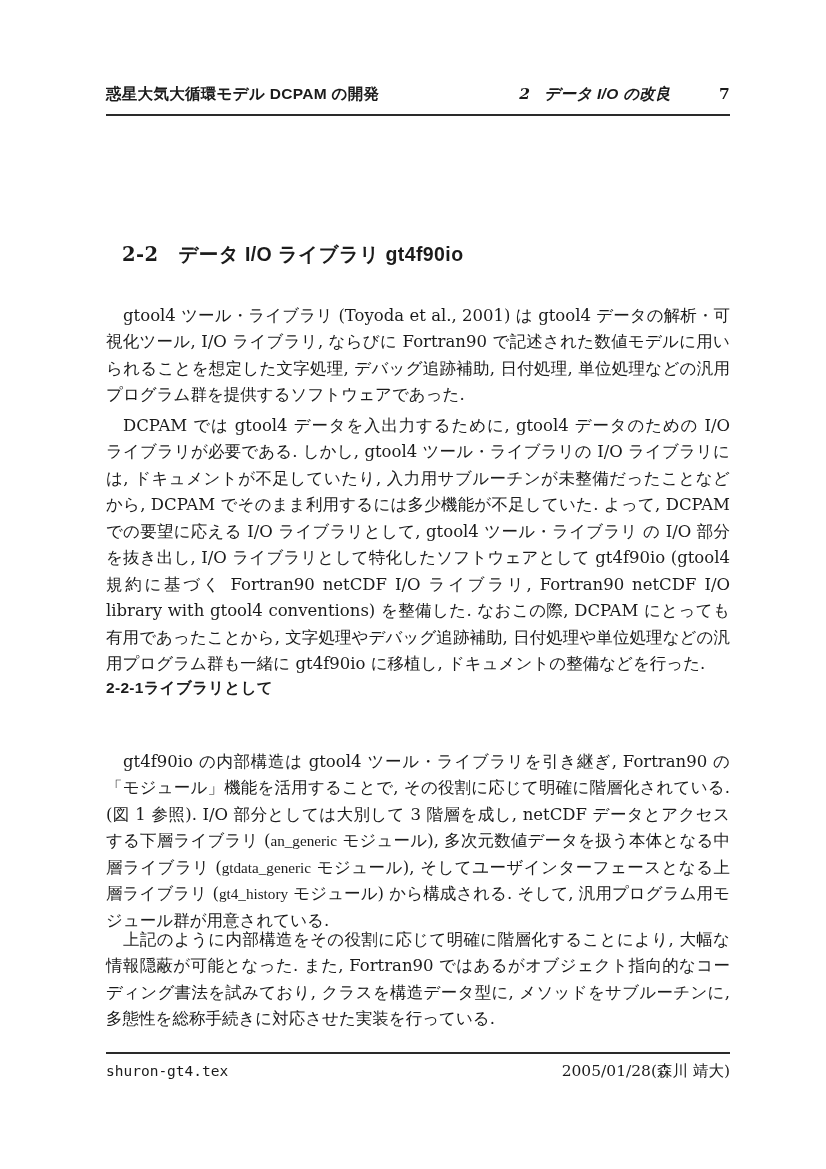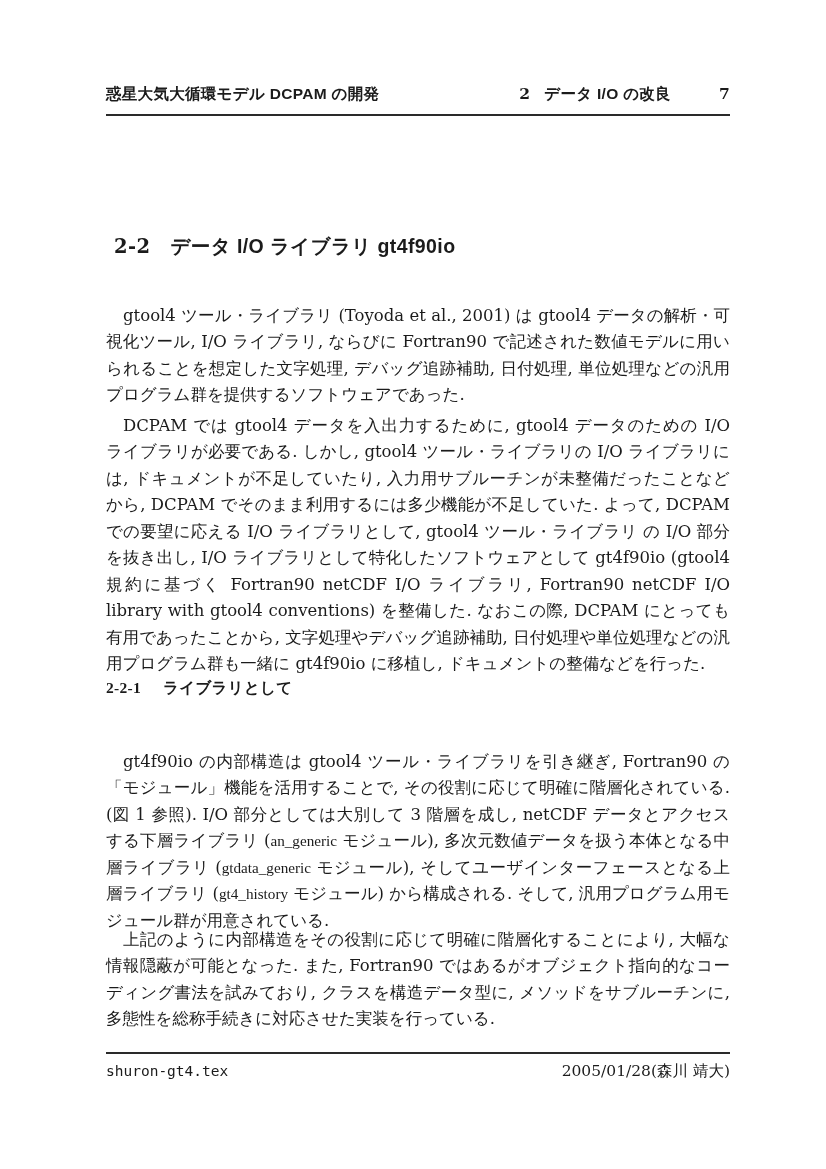--- a/index.html
+++ b/index.html
@@ -17,21 +17,21 @@
   .running-head {
     top: 84px;
     display: flex; align-items: baseline;
     border-bottom: 2px solid #2a2a2a;
     padding-bottom: 9px;
     font-family: "Liberation Sans", sans-serif;
     font-weight: bold; font-size: 15.5px;
     letter-spacing: 0.3px;
   }
   .running-head .doc-title { flex: 0 0 auto; }
-  .running-head .head-sec { margin-left: auto; }
+  .running-head .head-sec { margin-left: auto; font-style: italic; }
   .running-head .head-sec-num { margin-right: 14px; }
   .running-head .head-page { margin-left: 48px; }
 
   .rm { font-family: "DejaVu Serif", "Liberation Serif", serif; }
 
   
   .body-text {
     font-size: 16.5px; line-height: 26.5px;
     text-align: justify;
   }
@@ -51,21 +51,21 @@
   }
   .sec-heading .sec-num { font-family: "DejaVu Serif", "Liberation Serif", serif; margin-right: 20px; }
 
   
   .subsec-heading {
     top: 678px;
     font-family: "Liberation Sans", sans-serif;
     font-weight: bold; font-size: 15.5px;
     letter-spacing: 0.3px;
   }
-  .subsec-heading .sec-num { font-family: Liberation Serif, serif; margin-right: 22px; }
+  .subsec-heading .sec-num { font-family: Liberation Sans, sans-serif; }
 
   .p-intro { top: 138px; }
   .p-s1    { top: 286px; }
   .p-s2    { top: 396px; }
   .p-s3    { top: 732px; }
   .p-s4    { top: 910px; }
 
   
   .page-footer {
     top: 1052px;
@@ -86,21 +86,21 @@
 
   <div class="block running-head">
     <span class="doc-title"><span>惑星大気大循環モデル </span><span class="seg-rm">DCPAM</span><span> の開発</span></span>
     <span class="head-sec">
       <span class="head-sec-num rm">2</span><span><span>データ </span><span class="seg-rm">I/O</span><span> の改良</span></span>
     </span>
     <span class="head-page rm">7</span>
   </div>
 
 
-  <h2 class="block sec-heading" style="margin:8px;">
+  <h2 class="block sec-heading" style="margin:16px;">
     <span class="sec-num">2-2</span><span><span>データ </span><span class="seg-rm">I/O</span><span> ライブラリ </span><span class="seg-rm">gt4f90io</span></span>
   </h2>
 
   <p class="block body-text indent p-s1">gtool4 ツール・ライブラリ (Toyoda et al., 2001) は gtool4 データの解析・可視化ツール, I/O ライブラリ, ならびに Fortran90 で記述された数値モデルに用いられることを想定した文字処理, デバッグ追跡補助, 日付処理, 単位処理などの汎用プログラム群を提供するソフトウェアであった.</p>
 
   <p class="block body-text indent p-s2">DCPAM では gtool4 データを入出力するために, gtool4 データのための I/O ライブラリが必要である. しかし, gtool4 ツール・ライブラリの I/O ライブラリには, ドキュメントが不足していたり, 入力用サブルーチンが未整備だったことなどから, DCPAM でそのまま利用するには多少機能が不足していた. よって, DCPAM での要望に応える I/O ライブラリとして, gtool4 ツール・ライブラリ の I/O 部分を抜き出し, I/O ライブラリとして特化したソフトウェアとして gt4f90io (gtool4 規約に基づく Fortran90 netCDF I/O ライブラリ, Fortran90 netCDF I/O library with gtool4 conventions) を整備した. なおこの際, DCPAM にとっても有用であったことから, 文字処理やデバッグ追跡補助, 日付処理や単位処理などの汎用プログラム群も一緒に gt4f90io に移植し, ドキュメントの整備などを行った.</p>
 
   <h3 class="block subsec-heading" style="margin:0;">
     <span class="sec-num">2-2-1</span><span>ライブラリとして</span>
   </h3>

